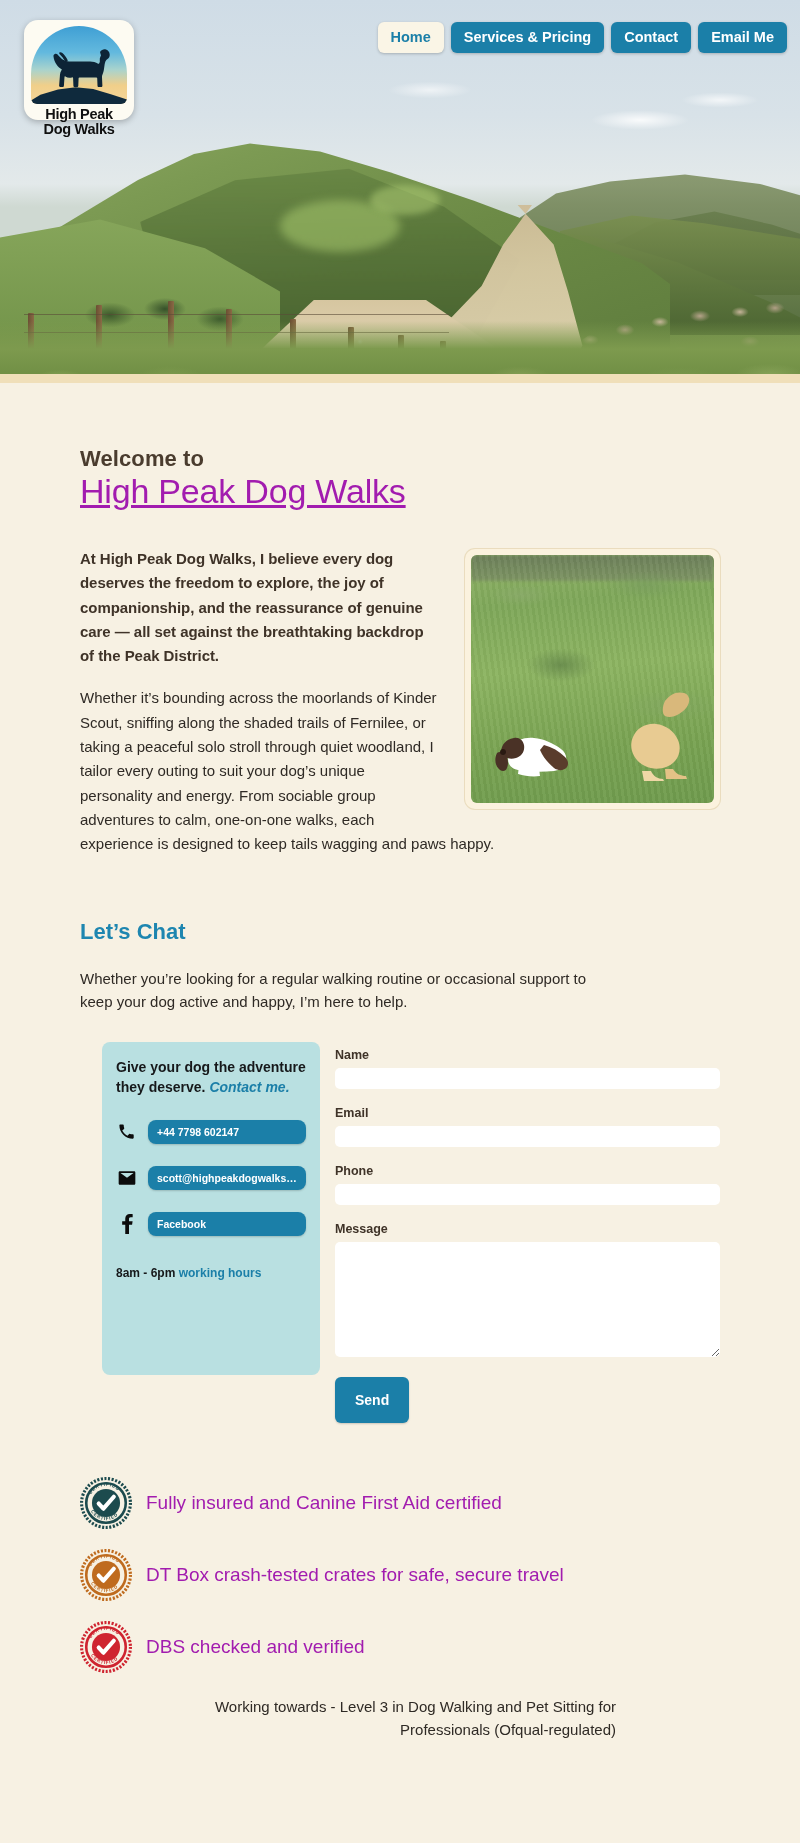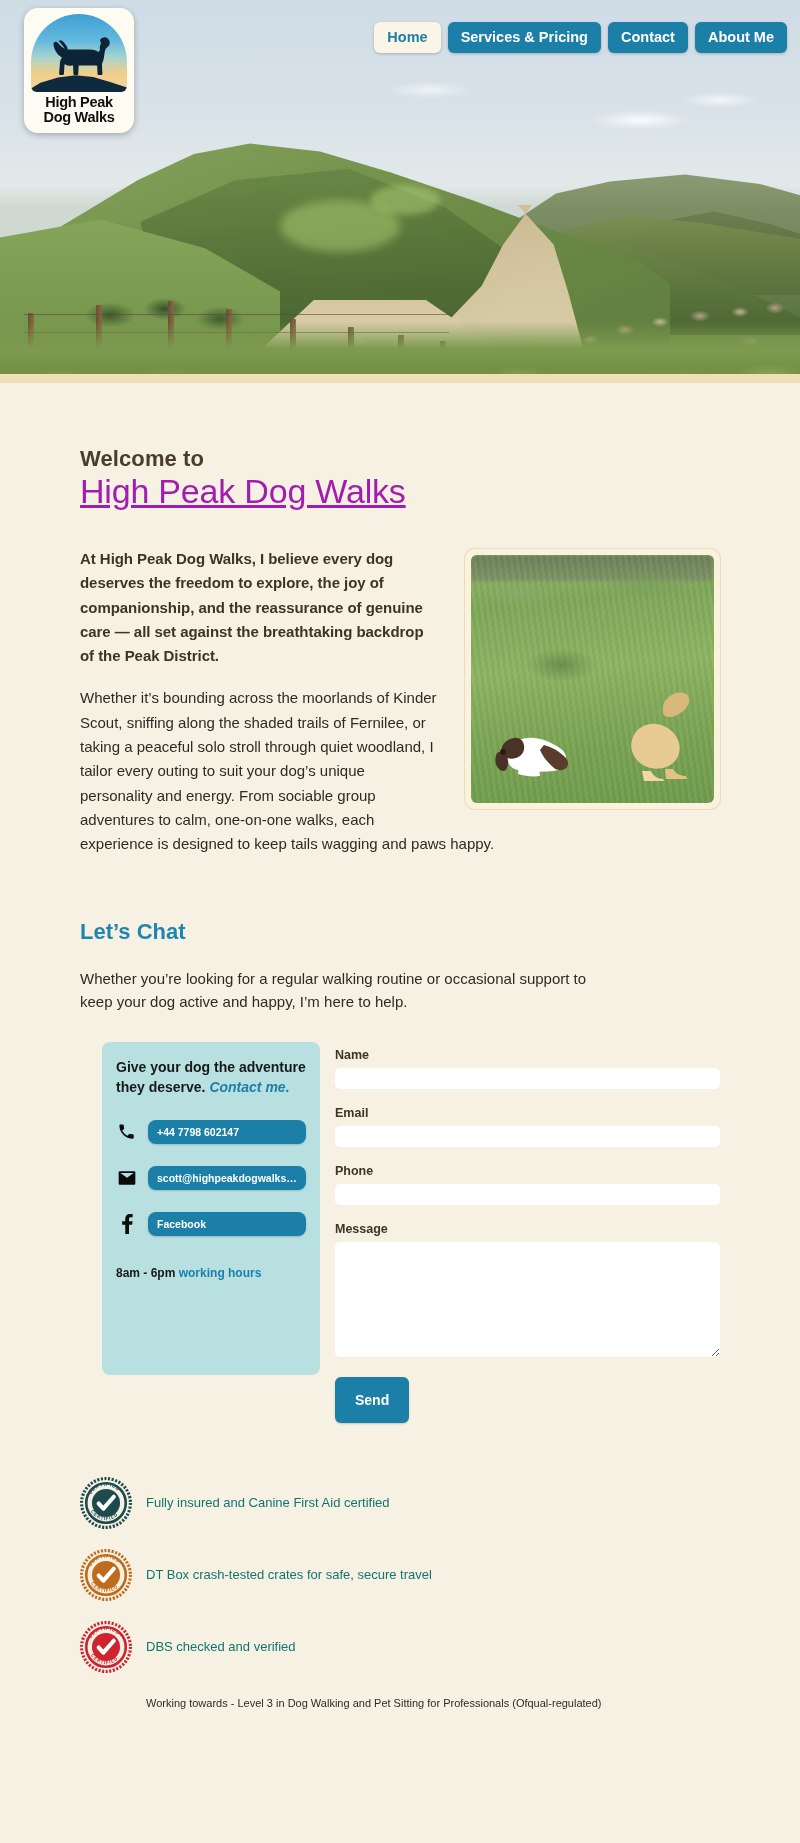--- a/index.html
+++ b/index.html
@@ -146,22 +146,22 @@
       radial-gradient(ellipse 60px 20px at 680px 44px, #7b9a4c, transparent 70%),
       radial-gradient(ellipse 50px 16px at 770px 38px, #86a257, transparent 70%);
   }
   .hero-bottom-strip {
     position: absolute; left: 0; bottom: 0; width: 800px; height: 9px;
     background: #f0dfb9;
   }
 
   
   .logo {
-    position: absolute; left: 24px; top: 8px;
-    width: 110px; height: 125px;
+    position: absolute; left: 24px; top: 20px;
+    width: 110px; height: 100px;
     background: #fdfbf2;
     border-radius: 14px;
     box-shadow: 0 2px 6px rgba(0,0,0,.25);
     z-index: 6;
     padding: 6px 5px 4px;
   }
   .logo-arch {
     width: 96px; height: 78px; margin: 0 auto;
     border-radius: 48px 48px 6px 6px;
     background: linear-gradient(180deg, #3f9fd4 0%, #63b9de 34%, #a9d3cd 56%, #f0cf8a 76%, #f6d69a 100%);
@@ -296,24 +296,24 @@
     background: #1b7fa8; color: #fff; border: none; border-radius: 6px;
     font-size: 14px; font-weight: bold; padding: 15px 20px; cursor: pointer;
     font-family: "Liberation Sans", sans-serif;
     box-shadow: 0 1px 2px rgba(0,0,0,.18);
   }
 
   
   .badges { margin-top: 54px; padding-bottom: 40px; }
   .badge-row { display: flex; align-items: center; gap: 14px; margin-bottom: 20px; }
   .badge-seal { width: 52px; height: 52px; flex: none; }
-  .badge-text { font-size: 13px; color: #0f766e; }
+  .badge-text { font-size: 19px; color: #a21caf; }
   .badge-note {
-    font-size: 11px; color: #2f2a25; line-height: 1.55;
-    margin-left: 66px; margin-top: 22px; max-width: 470px;
+    font-size: 15px; color: #2f2a25; line-height: 1.55;
+    margin-left: 66px; margin-top: 22px; max-width: 470px; text-align: right;
   }
 </style>
 </head>
 <body>
 
 <div class="hero">
   <div class="hero-photo">
     <div class="hill-far"></div>
     <div class="hill-far2"></div>
     <div class="ridge-right"></div>
@@ -357,21 +357,21 @@
     <div class="logo-text">
       <span>High Peak</span><br>
       <span>Dog Walks</span>
     </div>
   </div>
 
   <nav class="nav">
     <button class="nav-btn active">Home</button>
     <button class="nav-btn">Services &amp; Pricing</button>
     <button class="nav-btn">Contact</button>
-    <button class="nav-btn">About Me</button>
+    <button class="nav-btn">Email Me</button>
   </nav>
 </div>
 
 <main class="page">
   <div class="wrap">
 
     <div class="welcome-small">Welcome to</div>
     <h1 class="welcome-big">High Peak Dog Walks</h1>
 
     <section class="intro-block">

